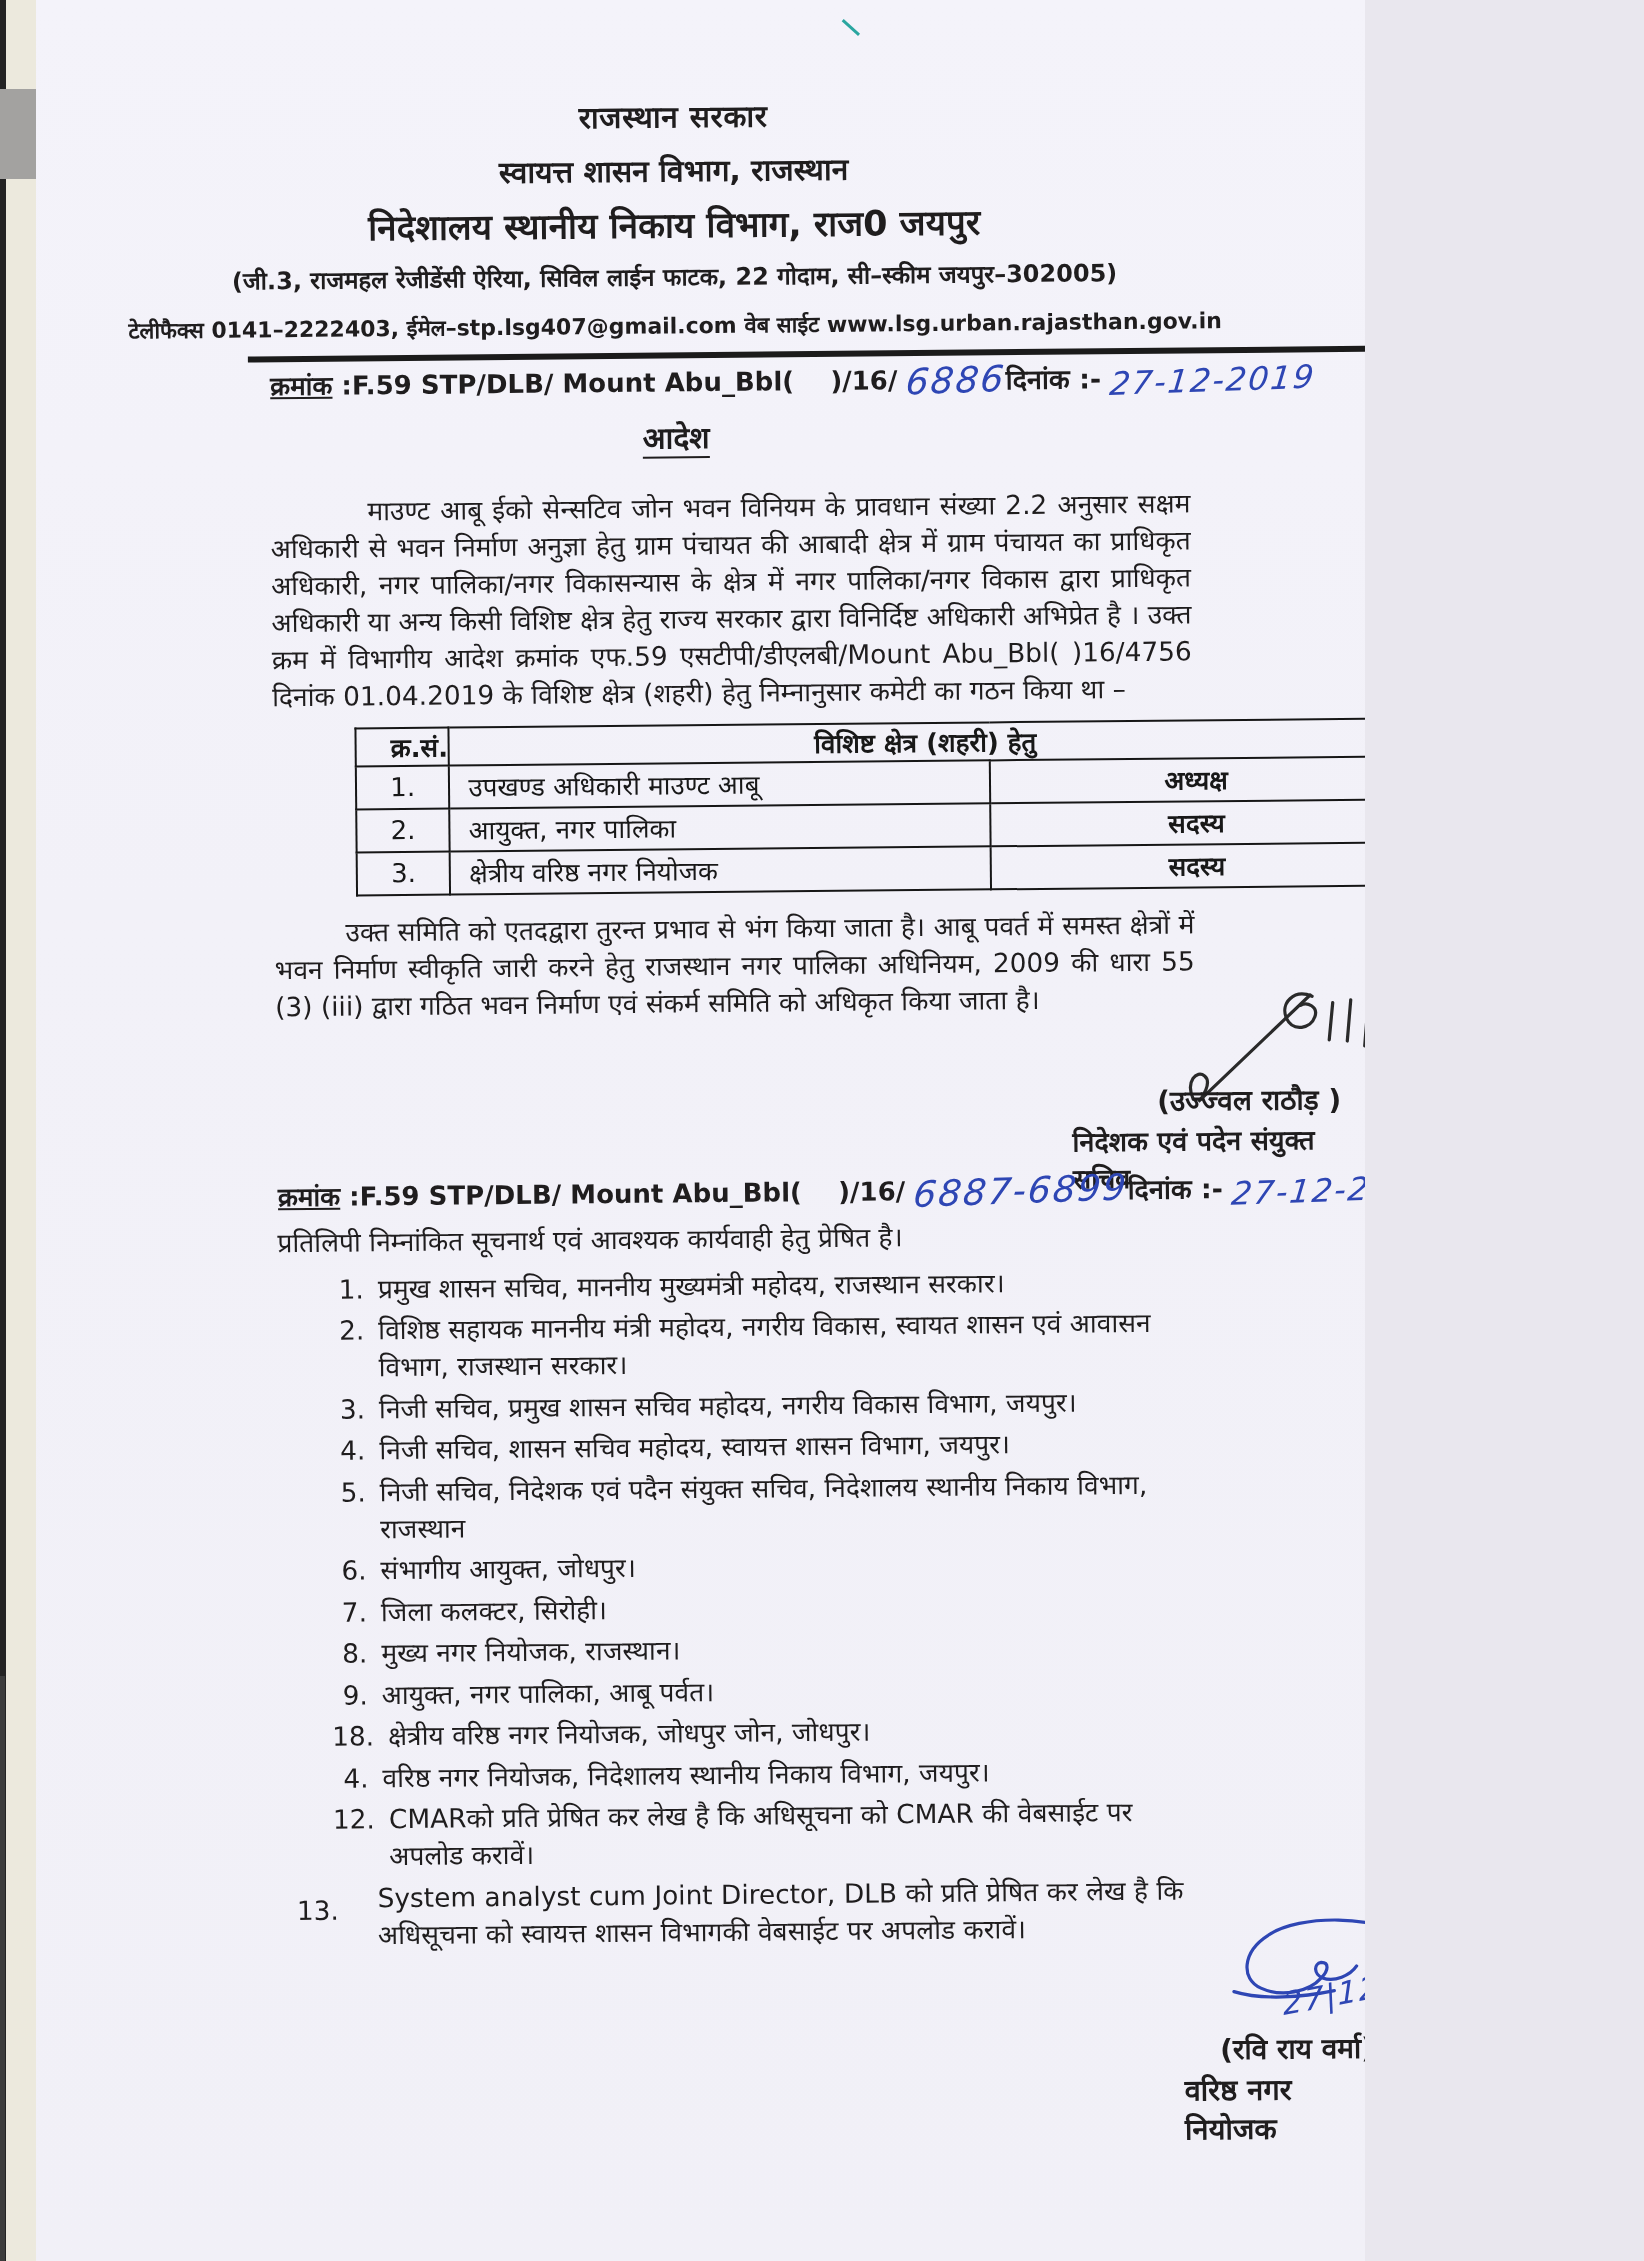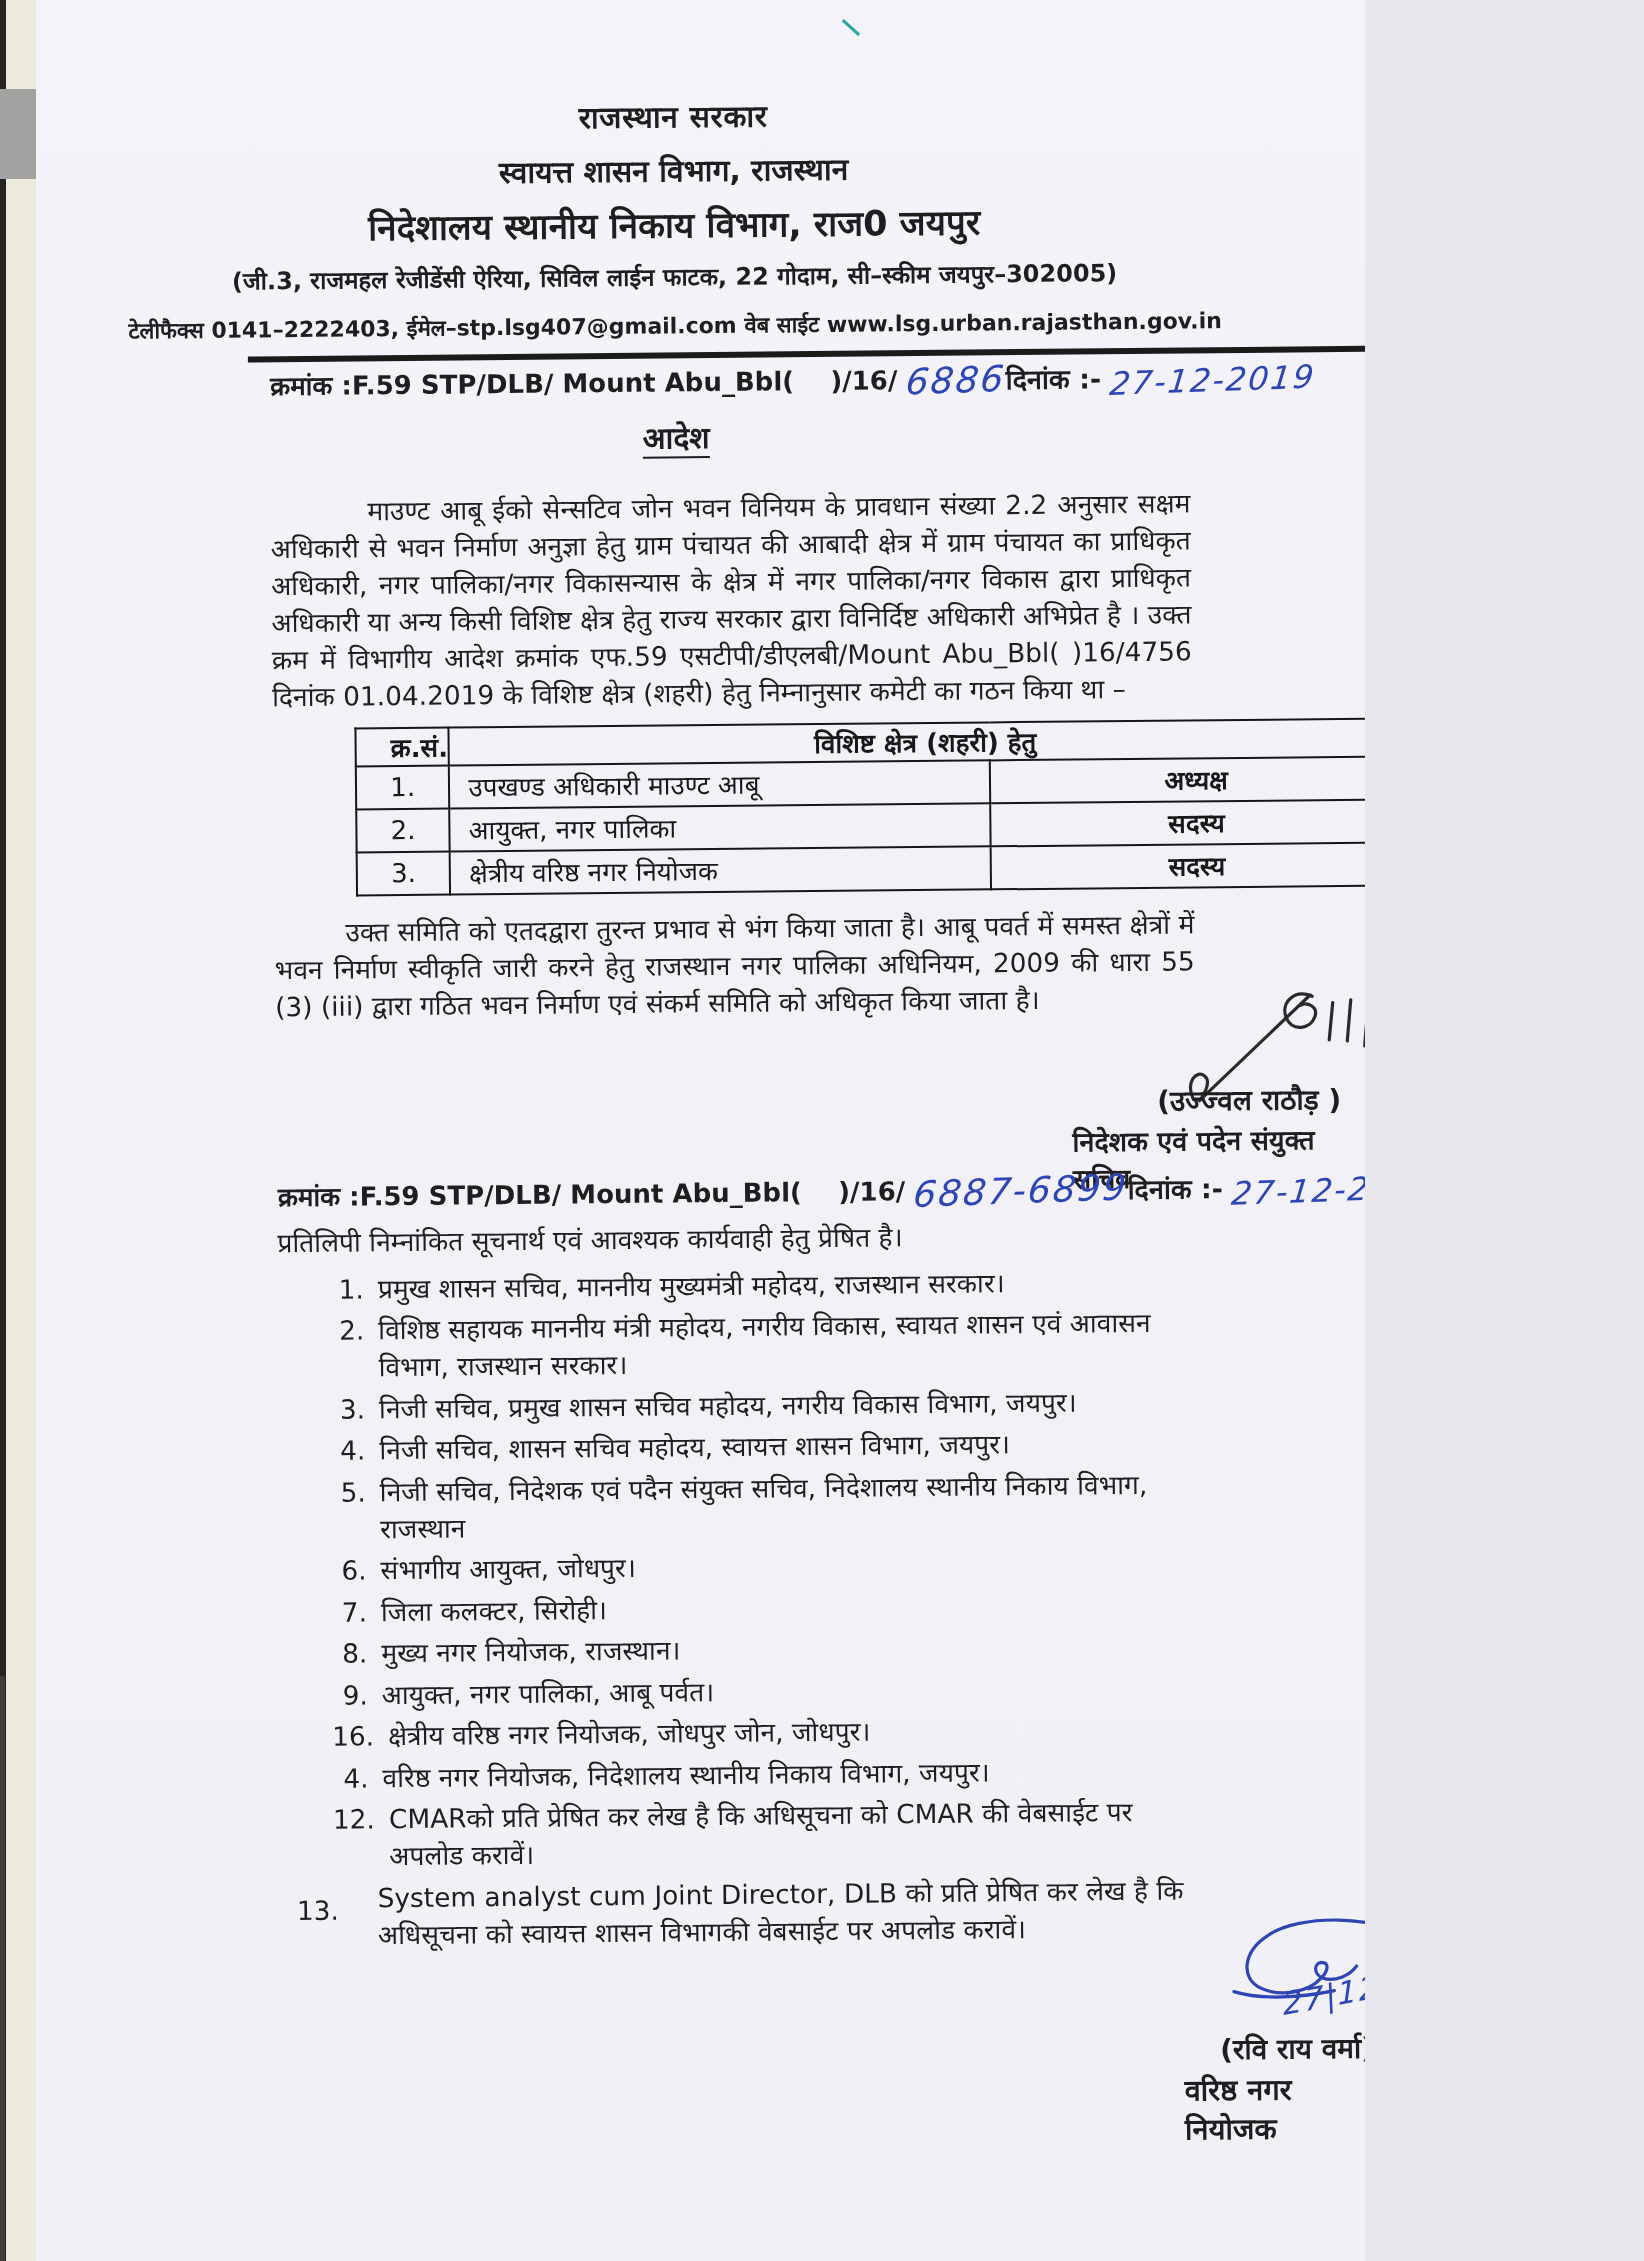--- a/index.html
+++ b/index.html
@@ -29,21 +29,21 @@
   .h-line3{ font-size:35px; font-weight:700; margin-top:10.3px; }
   .h-addr { font-size:24px; font-weight:700; margin-top:11.6px; }
   .h-contact{ font-size:22px; font-weight:700; margin-top:17px; }
 
   .rule{ margin:13px 0 0 255px; width:1241px; height:6.4px; background:#1b1b1b; }
 
   
   .ref-row{ display:flex; justify-content:space-between; align-items:flex-start;
             margin:5.2px 74px 0 277px; }
   .ref-left{ font-size:26px; font-weight:700; white-space:nowrap; }
-  .ref-label{ font-weight:700; }
+  .ref-label{ font-weight:700;text-decoration:underline; }
   .ref-right{ font-size:27px; font-weight:700; white-space:nowrap; }
   .handwrite{
     color:#2e46b4; font-style:italic; font-weight:400;
     letter-spacing:1.9px; display:inline-block; transform:skewX(-8deg) rotate(-1.5deg);
   }
   .hw-num{ font-size:36px; line-height:26px; vertical-align:-3.9px; }
   .hw-date{ font-size:32px; line-height:26px; vertical-align:-3.9px; }
 
   .order-title{ text-align:center; margin-top:15.5px; font-size:30px; font-weight:700;
                 text-decoration:underline; text-underline-offset:7.7px; text-decoration-thickness:1.9px; }
@@ -223,21 +223,21 @@
           <span class="r-no">8.</span>
           <span class="r-text">मुख्य नगर नियोजक, राजस्थान।</span>
         </div>
 
         <div class="recipient">
           <span class="r-no">9.</span>
           <span class="r-text">आयुक्त, नगर पालिका, आबू पर्वत।</span>
         </div>
 
         <div class="recipient">
-          <span class="r-no">16.</span>
+          <span class="r-no">18.</span>
           <span class="r-text">क्षेत्रीय वरिष्ठ नगर नियोजक, जोधपुर जोन, जोधपुर।</span>
         </div>
 
         <div class="recipient">
           <span class="r-no">4.</span>
           <span class="r-text">वरिष्ठ नगर नियोजक, निदेशालय स्थानीय निकाय विभाग, जयपुर।</span>
         </div>
 
         <div class="recipient">
           <span class="r-no">12.</span>

